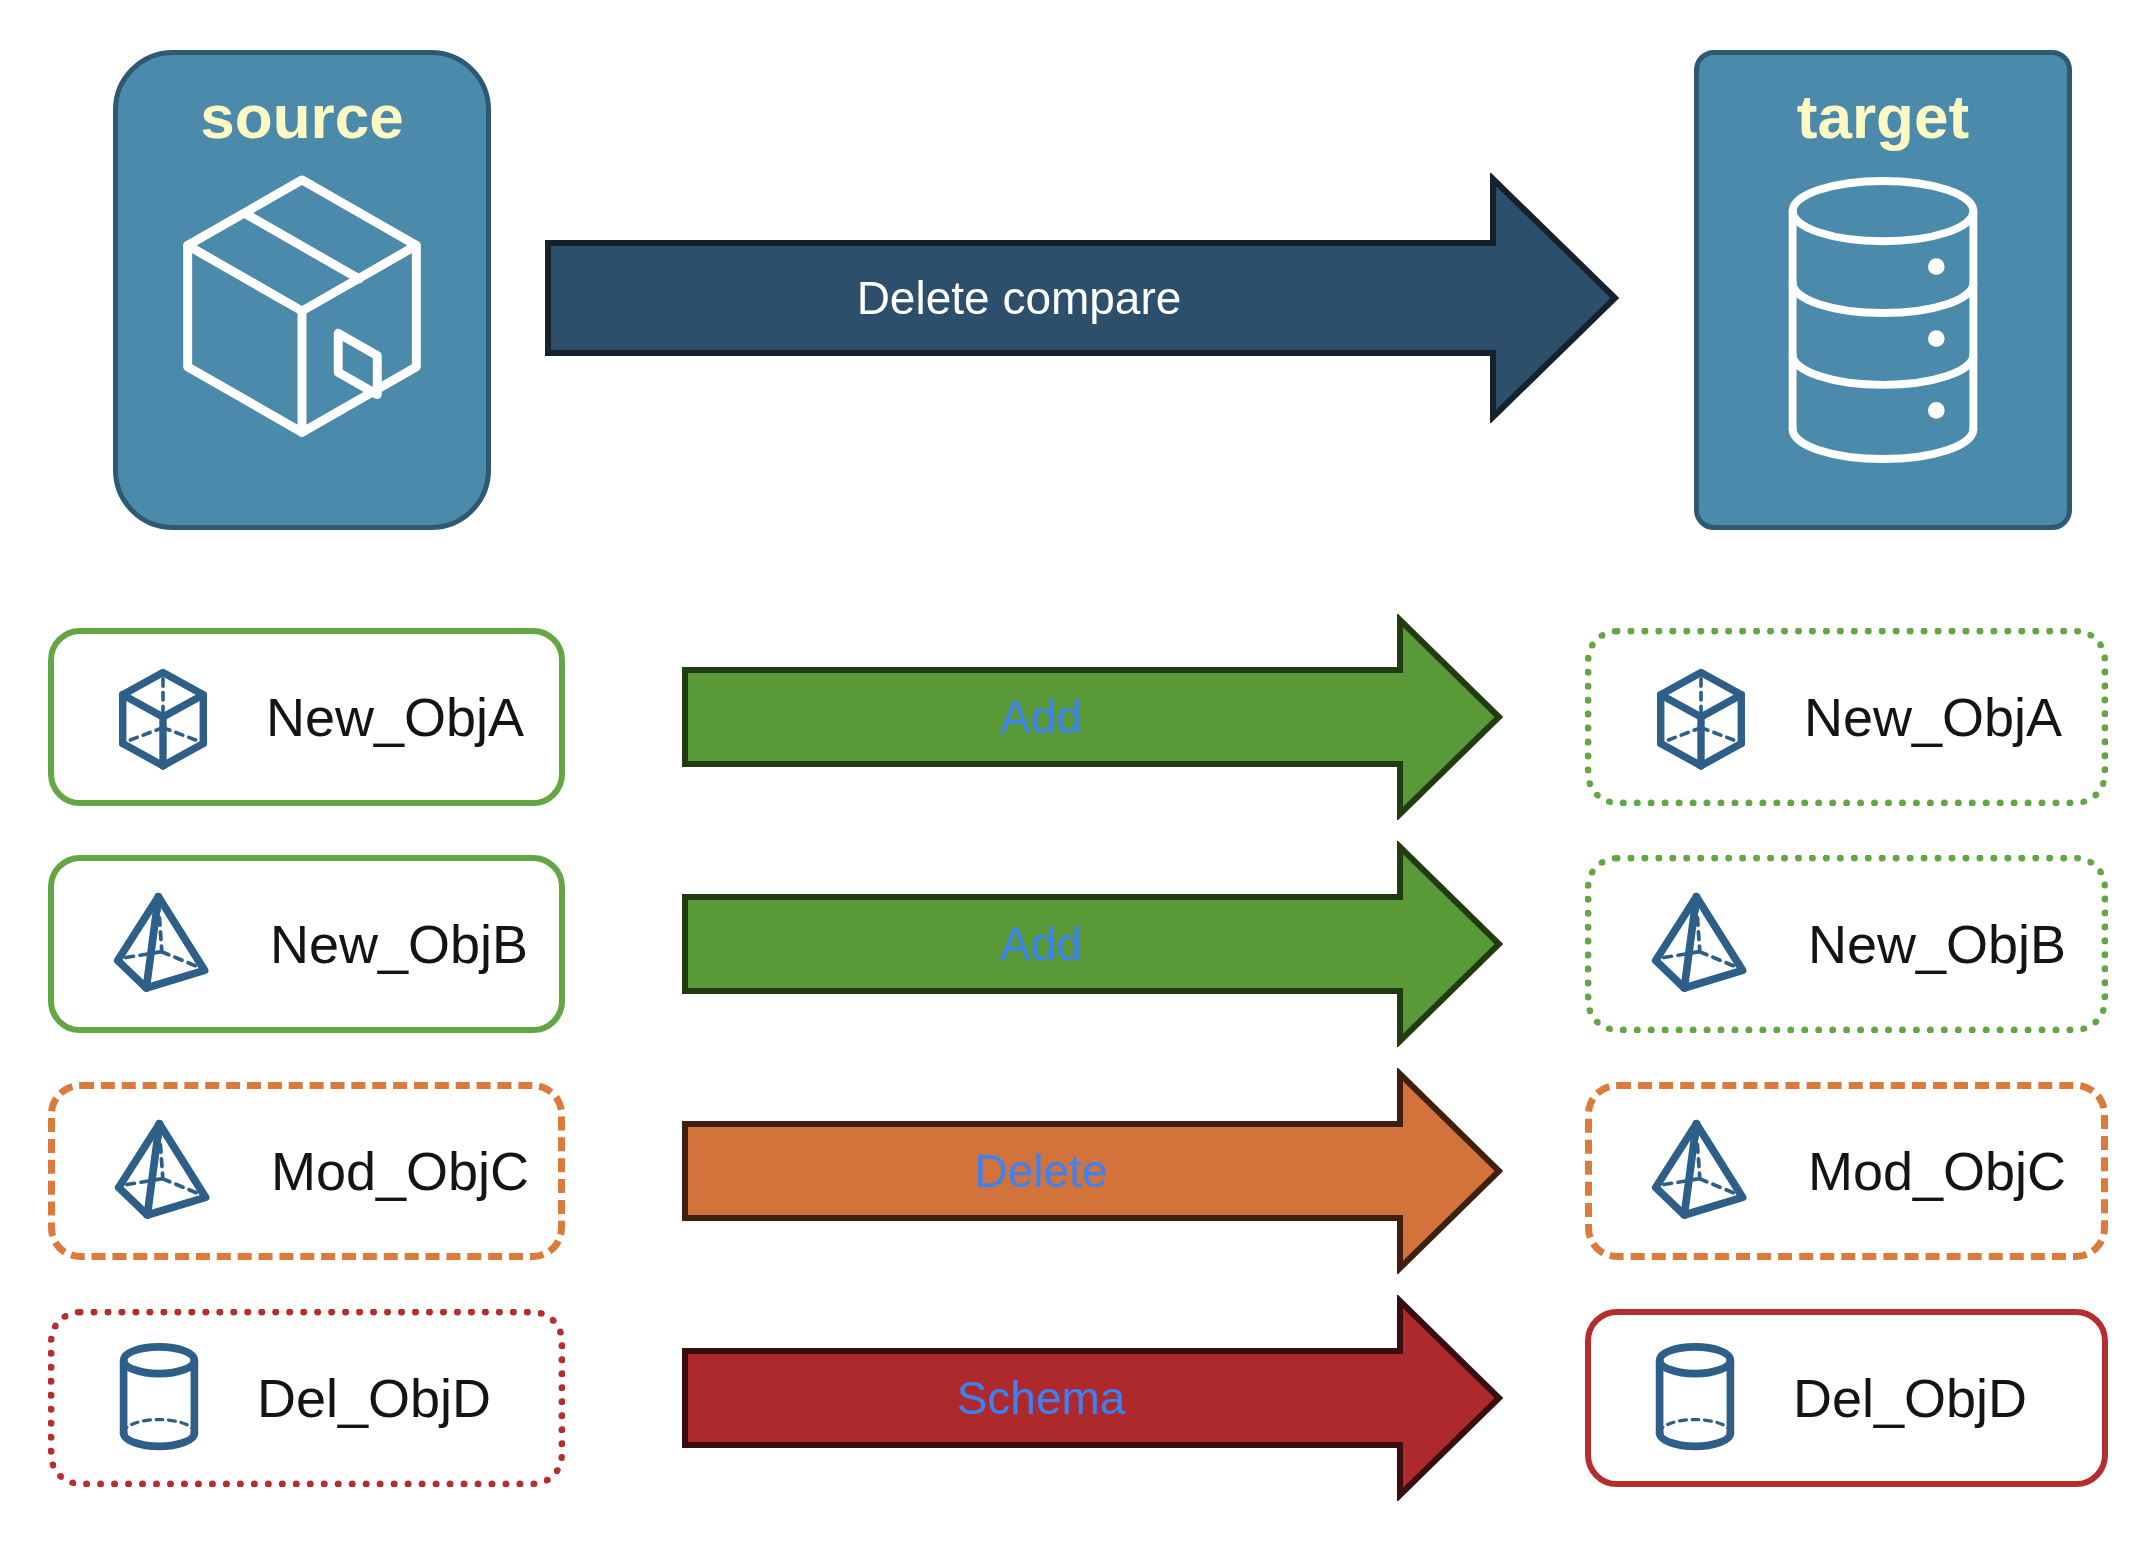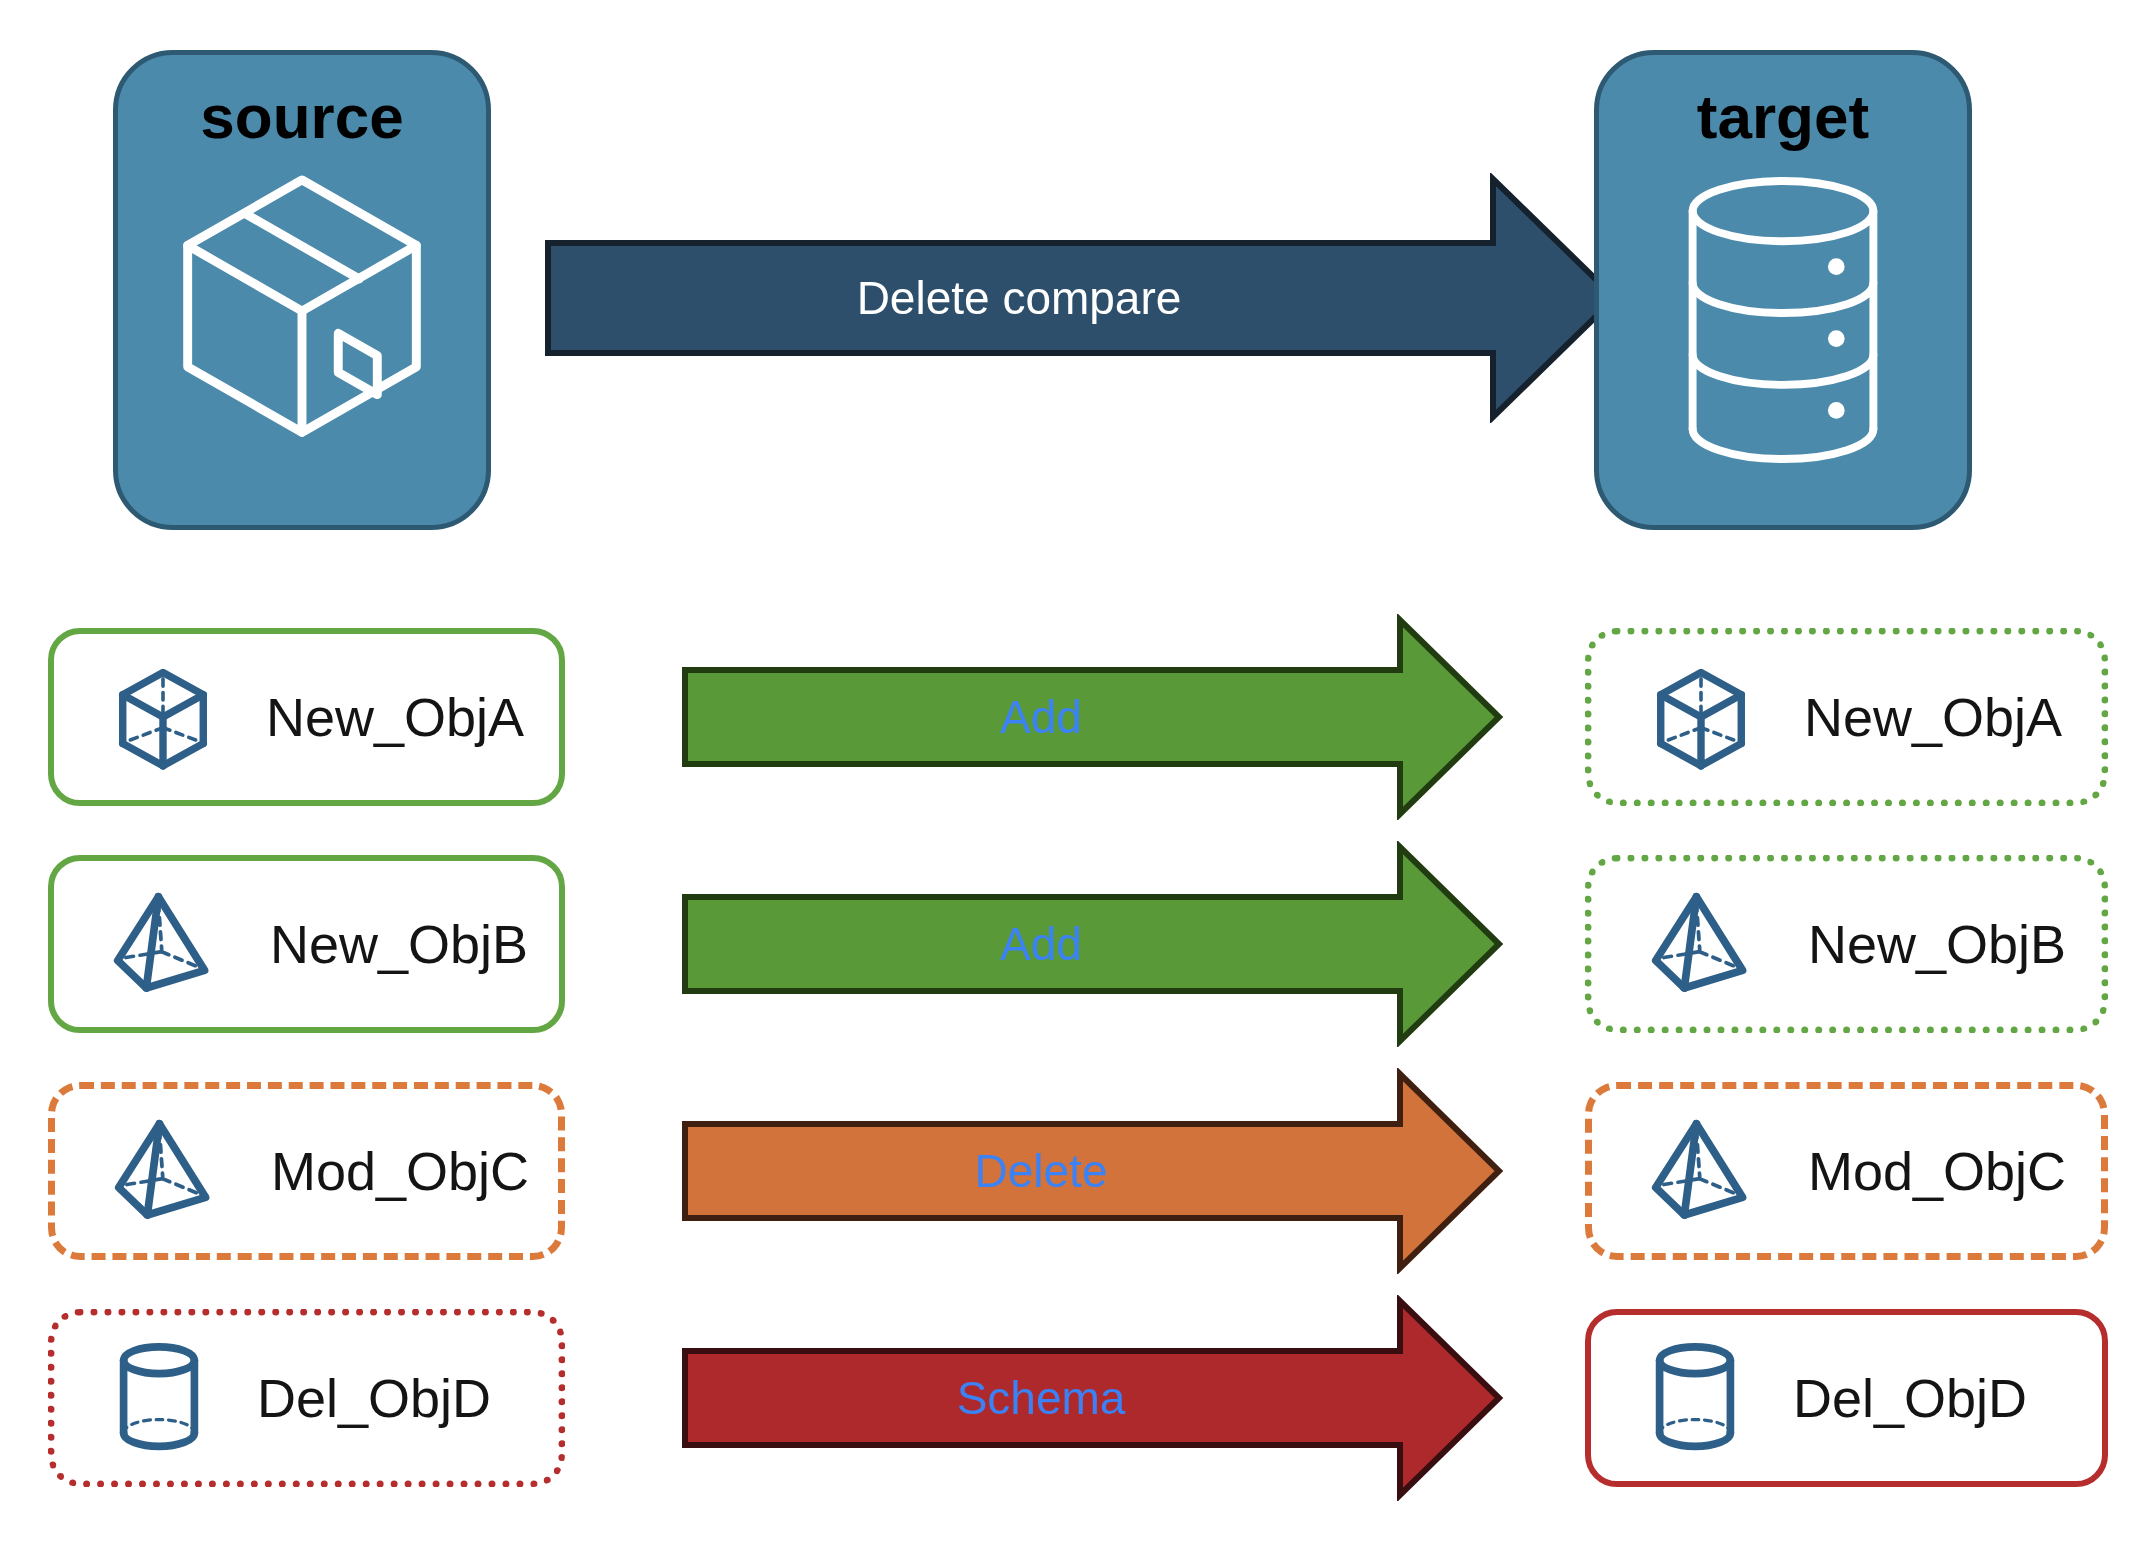--- a/index.html
+++ b/index.html
@@ -7,22 +7,22 @@
     position:relative;width:2150px;height:1550px;background:#ffffff;
     font-family:"Liberation Sans",sans-serif;overflow:hidden;
   }
   
   .node{
     position:absolute;top:50px;width:378px;height:480px;
     background:#4C8AAB;border:5px solid #2D5A72;border-radius:60px;
     box-sizing:border-box;display:flex;flex-direction:column;align-items:center;
   }
   .node.source{left:113px;}
-  .node.target{left:1594px;}
-  .node-title{color:#000000;font-weight:700;font-size:62px;margin-top:26px;}
+  .node.target{left:1694px;border-radius:20px;}
+  .node-title{color:#fef9c3;font-weight:700;font-size:62px;margin-top:26px;}
   .node-icon{margin-top:14px;}
   
   .big-arrow{position:absolute;left:545px;top:173px;width:1075px;height:250px;}
   .big-arrow svg{position:absolute;left:0;top:0;}
   .big-arrow .arrow-label{
     position:absolute;left:0;top:70px;width:948px;height:110px;
     display:flex;align-items:center;justify-content:center;
     color:#ffffff;font-size:46px;
   }
   .big-arrow polygon{fill:#2D4F6B;stroke:#15212D;stroke-width:6;stroke-linejoin:miter;}

